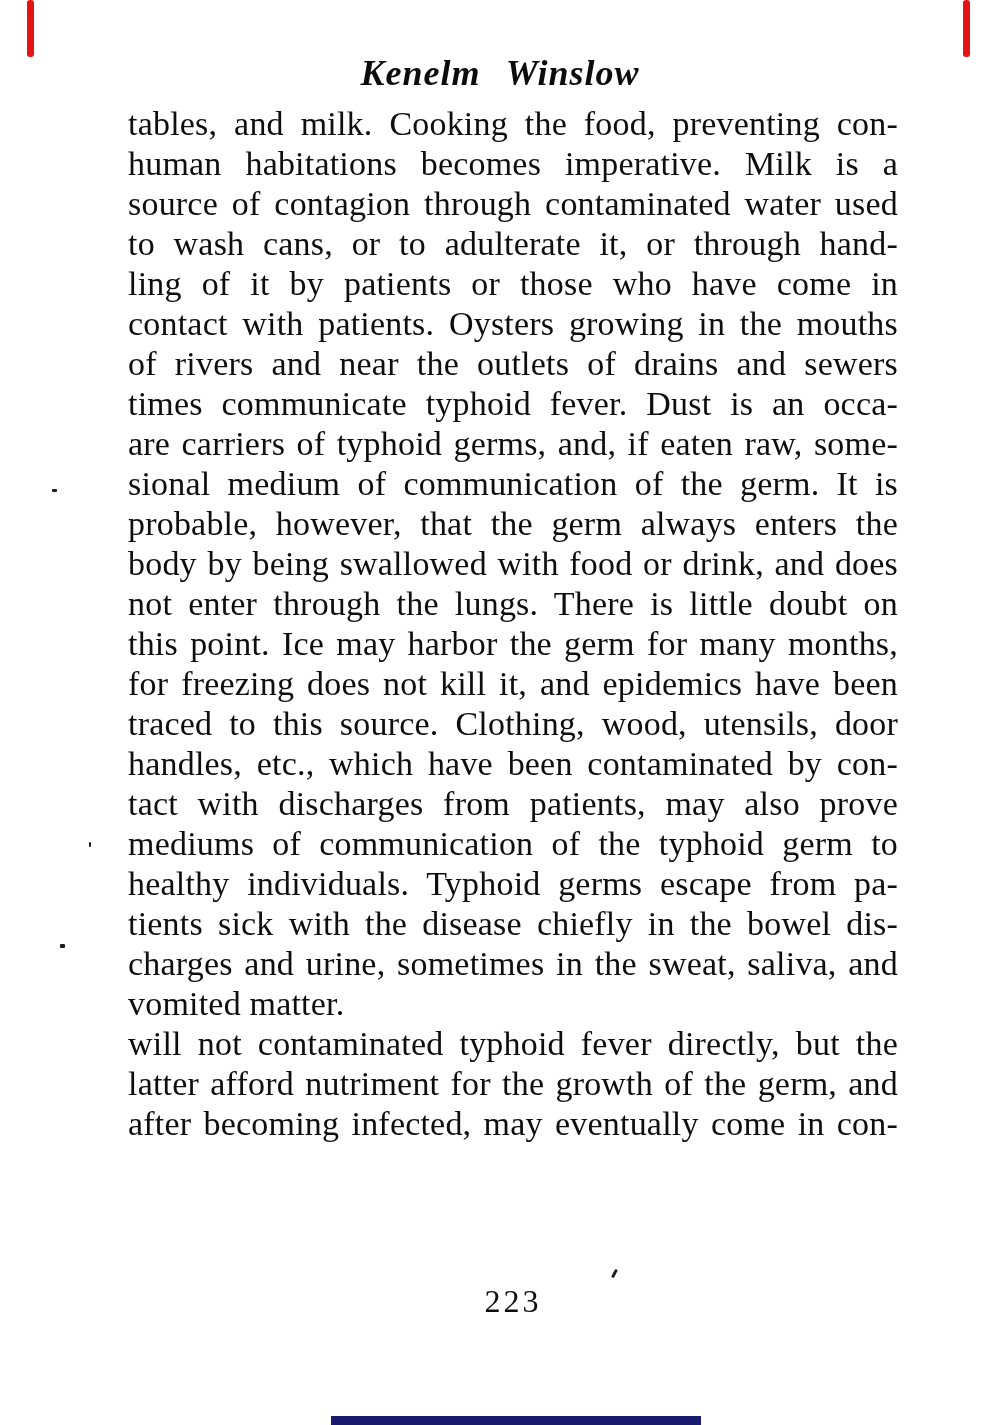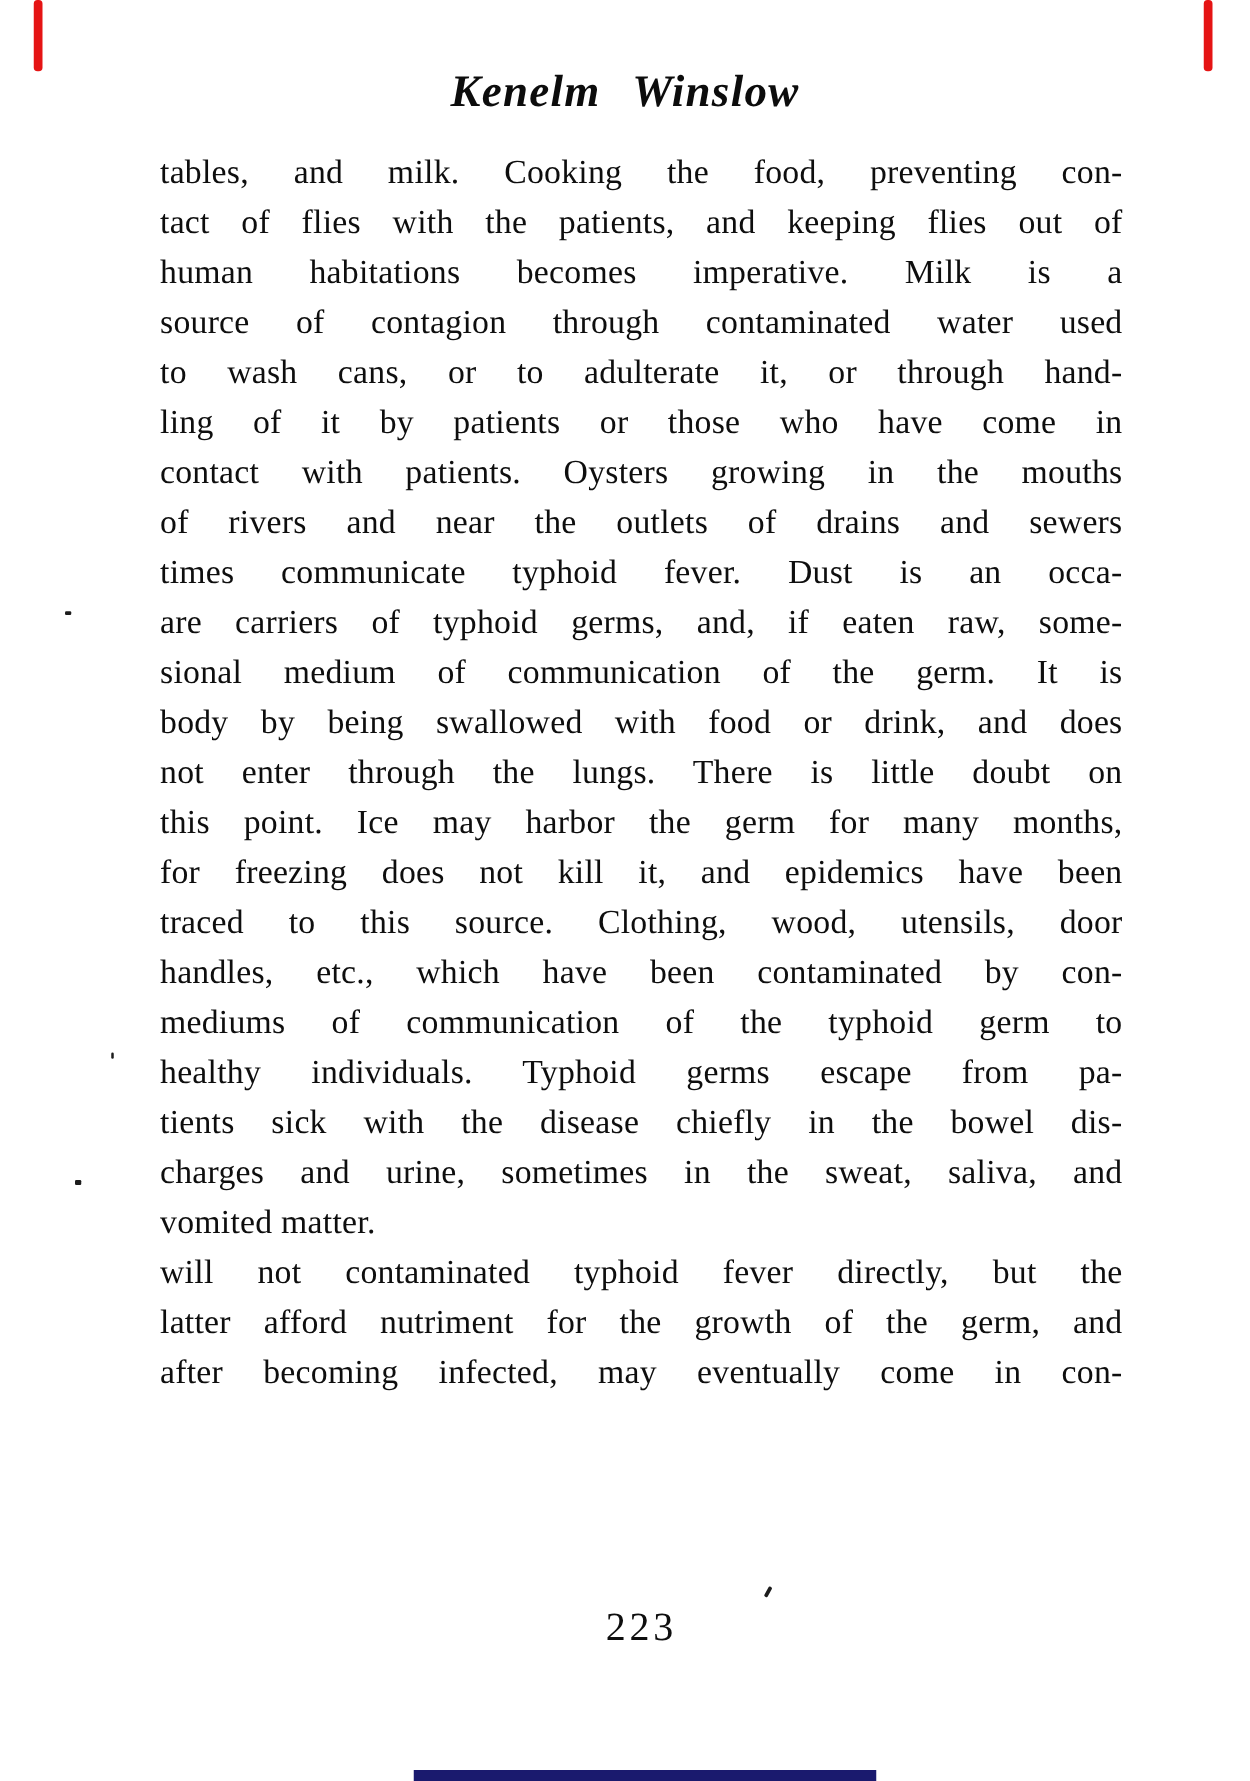--- a/index.html
+++ b/index.html
@@ -20,22 +20,22 @@
     font-style: italic;
     font-weight: bold;
     font-size: 36px;
     letter-spacing: 1px;
     word-spacing: 16px;
     color: #0c0c0c;
   }
   
   .body-text {
     position: absolute;
-    top: 117px; left: 128px; width: 770px;
-    font-size: 27px;
+    top: 104px; left: 128px; width: 770px;
+    font-size: 34px;
     color: #0e0e0e;
   }
   .text-line {
     height: 40px;
     line-height: 40px;
     text-align: justify;
     text-align-last: justify;
     letter-spacing: 0.2px;
   }
   .text-line.endp {
@@ -84,36 +84,37 @@
 
 <div class="page">
 
   <div class="scan-red left"></div>
   <div class="scan-red right"></div>
 
   <div class="running-head">Kenelm Winslow</div>
 
   <div class="body-text">
     <div class="text-line">tables, and milk.  Cooking the food, preventing con-</div>
-    <div class="text-line">tact of flies with the patients, and keeping flies out of</div>
     <div class="text-line">human habitations becomes imperative.  Milk is a</div>
     <div class="text-line">source of contagion through contaminated water used</div>
     <div class="text-line">to wash cans, or to adulterate it, or through hand-</div>
     <div class="text-line">ling of it by patients or those who have come in</div>
     <div class="text-line">contact with patients.  Oysters growing in the mouths</div>
     <div class="text-line">of rivers and near the outlets of drains and sewers</div>
     <div class="text-line">times communicate typhoid fever.  Dust is an occa-</div>
     <div class="text-line">are carriers of typhoid germs, and, if eaten raw, some-</div>
     <div class="text-line">sional medium of communication of the germ.  It is</div>
+    <div class="text-line">probable, however, that the germ always enters the</div>
     <div class="text-line">body by being swallowed with food or drink, and does</div>
     <div class="text-line">not enter through the lungs.  There is little doubt on</div>
     <div class="text-line">this point.  Ice may harbor the germ for many months,</div>
     <div class="text-line">for freezing does not kill it, and epidemics have been</div>
     <div class="text-line">traced to this source.  Clothing, wood, utensils, door</div>
     <div class="text-line">handles, etc., which have been contaminated by con-</div>
+    <div class="text-line">tact with discharges from patients, may also prove</div>
     <div class="text-line">mediums of communication of the typhoid germ to</div>
     <div class="text-line">healthy individuals.  Typhoid germs escape from pa-</div>
     <div class="text-line">tients sick with the disease chiefly in the bowel dis-</div>
     <div class="text-line">charges and urine, sometimes in the sweat, saliva, and</div>
     <div class="text-line endp">vomited matter.</div>
     <div class="text-line">will not contaminated typhoid fever directly, but the</div>
     <div class="text-line">latter afford nutriment for the growth of the germ, and</div>
     <div class="text-line">after becoming infected, may eventually come in con-</div>
   </div>
 

